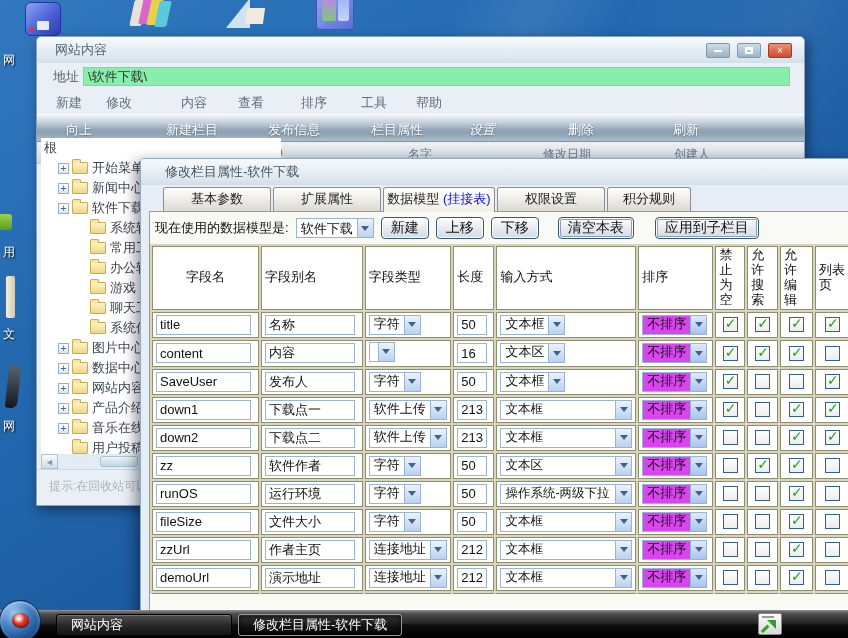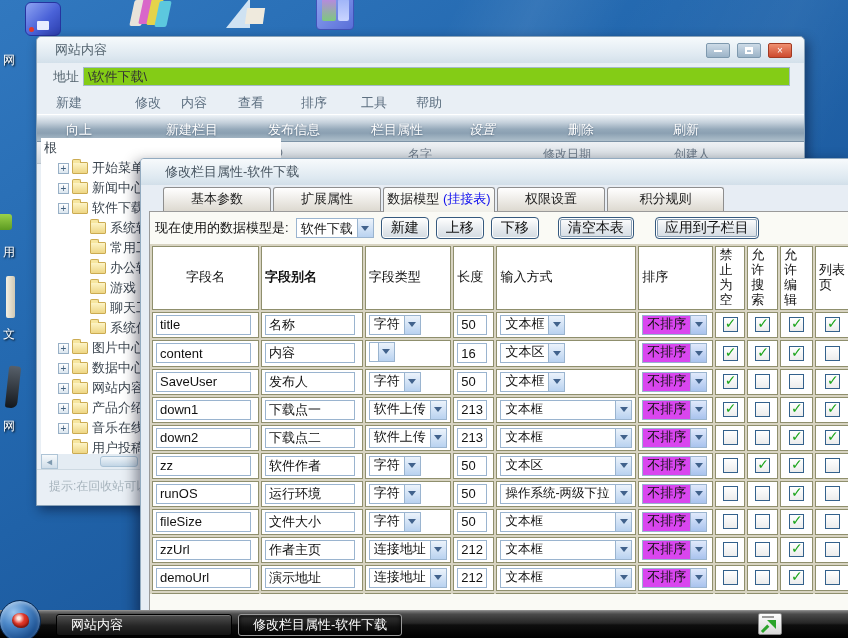--- a/index.html
+++ b/index.html
@@ -40,21 +40,21 @@
   .mw-titlebar { height:26px; display:flex; align-items:center; padding-left:18px;
     background:linear-gradient(#f6fafc,#dfe9f1 70%,#d3e0ea); border-radius:5px 5px 0 0;
     color:#54646f; font-size:13px; }
   .mw-controls { position:absolute; right:12px; top:6px; display:flex; gap:7px; }
   .wbtn { width:24px; height:15px; border-radius:2px; border:1px solid #7e99ae; display:flex; align-items:center; justify-content:center;
     background:linear-gradient(#cddbe7,#9cb4c8); color:#fff; font-size:10px; line-height:1; cursor:default; }
   .wbtn.close { background:linear-gradient(#ef9071,#cd4a2e); border-color:#a23a22; }
   .ic-min { width:8px; height:2px; background:#fff; }
   .ic-max { width:8px; height:7px; border:2px solid #fff; border-top-width:3px; }
   .mw-address { display:flex; align-items:center; gap:4px; padding:4px 14px 4px 16px; font-size:13px; color:#54646f; }
-  .addr-input { flex:1; height:19px; border:1px solid #a5bac9; background:#84cc16; font-size:13px; padding:0 4px; color:#333; font-family:inherit; }
+  .addr-input { flex:1; height:19px; border:1px solid #a5bac9; background:#86efac; font-size:13px; padding:0 4px; color:#333; font-family:inherit; }
   .mw-menu { position:relative; height:24px; font-size:13px; color:#5d6f80; }
   .menu-item { position:absolute; top:4px; }
   .mw-toolbar { position:relative; height:28px; color:#fff; font-size:13px; text-shadow:0 1px 2px rgba(40,60,85,.6);
     background:linear-gradient(#eff4f8 0%,#c3cfda 30%,#95a9ba 55%,#8ba0b2 70%,#aebfcb 100%);
     border-top:1px solid #fff; border-bottom:1px solid #7d93a6; }
   .tool-item { position:absolute; top:6px; }
   .mw-listheader { position:relative; height:22px; font-size:12px; color:#6b7988;
     background:linear-gradient(#eef1f4,#cfd7de); border-bottom:1px solid #b9c4cd; }
   .hdr-item { position:absolute; top:4px; }
   .mw-tree { position:absolute; left:4px; top:101px; width:240px; height:316px; background:#fff; overflow:hidden; font-size:13px; color:#3c4650; }
@@ -164,21 +164,21 @@
           </div>
         <div class="wbtn close">×</div>
       </div>
     </div>
     <div class="mw-address">
       <span>地址</span>
       <input class="addr-input" value="\软件下载\" style="">
     </div>
     <div class="mw-menu" id="mw-menu">
         <span class="menu-item" style="left: 19px;">新建</span>
-        <span class="menu-item" style="left: 98px;">修改</span>
+        <span class="menu-item" style="left: 69px;">修改</span>
         <span class="menu-item" style="left: 144px;">内容</span>
         <span class="menu-item" style="left: 201px;">查看</span>
         <span class="menu-item" style="left: 264px;">排序</span>
         <span class="menu-item" style="left: 324px;">工具</span>
         <span class="menu-item" style="left: 379px;">帮助</span>
       </div>
     <div class="mw-toolbar" id="mw-toolbar">
         <span class="tool-item" style="left: 29px;">向上</span>
         <span class="tool-item" style="left: 129px;">新建栏目</span>
         <span class="tool-item" style="left: 231px; text-align: center;">发布信息</span>
@@ -278,41 +278,41 @@
 
   <div class="dialog">
     <div class="dlg-titlebar">
       <span>修改栏目属性-软件下载</span>
     </div>
     <div class="dlg-tabs" id="dlg-tabs">
         <div class="tab" style="left: 22px; width: 108px;"><span>基本参数</span></div>
         <div class="tab" style="left: 132px; width: 108px;"><span>扩展属性</span></div>
         <div class="tab active" style="left: 242px; width: 112px;"><span>数据模型</span><span class="sfx"> (挂接表)</span></div>
         <div class="tab" style="left: 356px; width: 108px;"><span>权限设置</span></div>
-        <div class="tab" style="left: 466px; width: 117px;"><span>积分规则</span></div>
+        <div class="tab" style="left: 466px; width: 84px;"><span>积分规则</span></div>
       </div>
     <div class="dlg-pane">
       <div class="model-row" id="model-row">
         <span>现在使用的数据模型是:</span>
       <span class="sel">
             <span class="txt">软件下载</span>
             <span class="arw"></span>
           </span>
           <button class="btn3d">新建</button>
           <button class="btn3d">上移</button>
           <button class="btn3d">下移</button>
           <button class="btn3d dbl" style="margin-left: 12px;">清空本表</button>
           <button class="btn3d dbl" style="margin-left: 14px;">应用到子栏目</button>
         </div>
       <div class="tbl-wrap">
         <table class="fields">
           <thead>
               <tr id="tbl-head">
                 <th style="width: 104px; text-align: center;">字段名</th>
-                <th style="width: 99px; font-weight: bold;">字段别名</th>
+                <th style="width: 99px;">字段别名</th>
                 <th style="width: 84px;">字段类型</th>
                 <th style="width: 40px;">长度</th>
                 <th style="width: 136px;">输入方式</th>
                 <th style="width: 73px;">排序</th>
                 <th style="width: 29px;">禁止为空</th>
                 <th style="width: 30px;">允许搜索</th>
                 <th style="width: 32px;">允许编辑</th>
                 <th style="width: 34px;">列表页</th>
               </tr>
             </thead>

